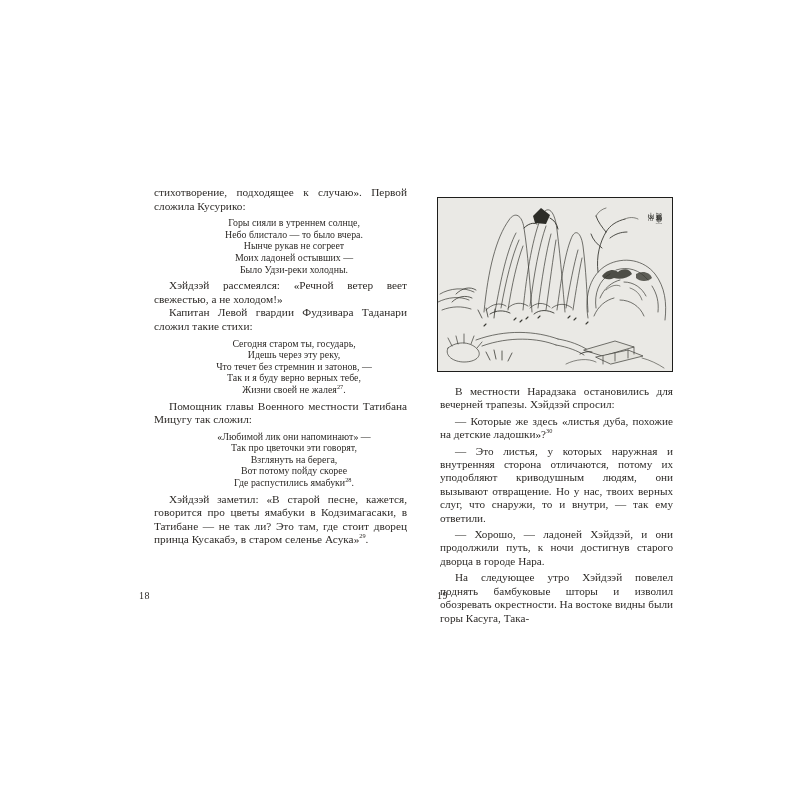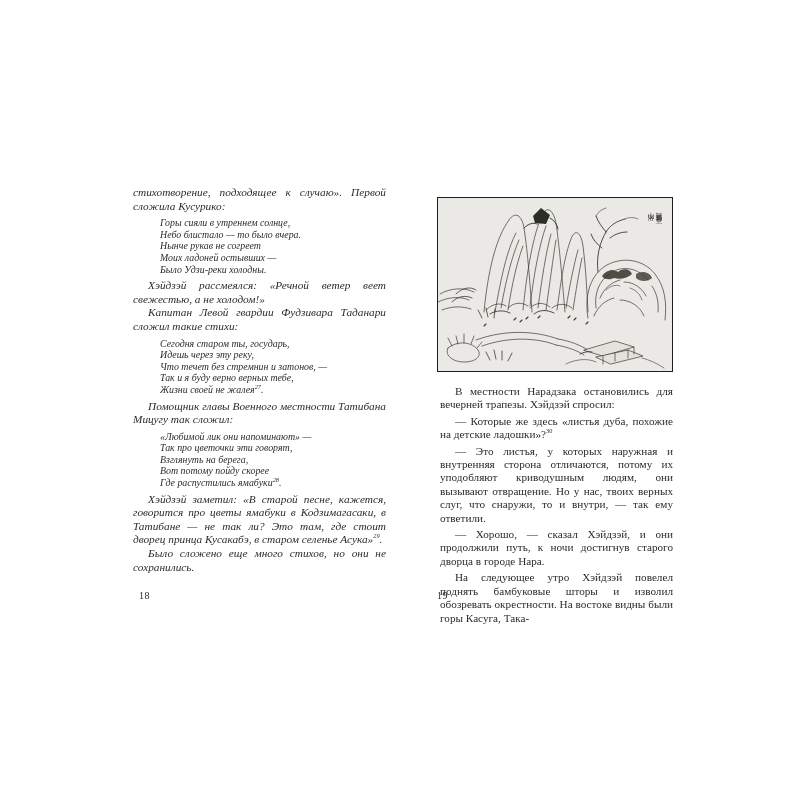--- a/index.html
+++ b/index.html
@@ -5,28 +5,28 @@
   html,body{margin:0;padding:0;}
   body{
     width:800px;height:800px;position:relative;overflow:hidden;
     background:#ffffff;
     font-family:"Liberation Serif", serif;
     color:#2e2b28;
   }
   .spread{position:absolute;left:0;top:0;width:800px;height:800px;}
   
   .left-page{
-    position:absolute;left:133px;top:186px;width:253px;
-    font-size:11.3px;line-height:13.6px;text-align:justify;font-style:italic;
+    position:absolute;left:154px;top:186px;width:253px;
+    font-size:11.3px;line-height:13.6px;text-align:justify;
   }
   .para{margin:0;text-indent:15px;}
   .para.noindent{text-indent:0;}
   .verse{
     margin:4px 0 4px 27px;
-    font-size:9.9px;line-height:11.6px;text-align:left;
+    font-size:9.9px;line-height:11.6px;text-align:center;
   }
   .verse div{white-space:nowrap;}
   sup{font-size:6.3px;line-height:0;vertical-align:super;}
   .pagenum{
     position:absolute;top:590px;font-size:10px;letter-spacing:0.5px;
   }
   .pagenum.left{left:139px;}
   .pagenum.right{left:437px;width:239px;}
   
   .right-page{
@@ -80,21 +80,20 @@
     <div class="verse">
       <div>«Любимой лик они напоминают» —</div>
       <div>Так про цветочки эти говорят,</div>
       <div>Взглянуть на берега,</div>
       <div>Вот потому пойду скорее</div>
       <div><span>Где распустились ямабуки</span><sup>28</sup><span>.</span></div>
     </div>
 
     <p class="para"><span>Хэйдзэй заметил: «В старой песне, кажется, говорится про цветы ямабуки в Кодзимагасаки, в Татибане — не так ли? Это там, где стоит дворец принца Кусакабэ, в старом селенье Асука»</span><sup>29</sup><span>.</span></p>
 
-    <p class="para">Было сложено еще много стихов, но они не сохранились.</p>
   </div>
 
   <div class="pagenum left">18</div>
 
   <div class="right-page">
 
     <div class="illustration">
       <svg width="234" height="173" viewBox="0 0 234 173">
         <g fill="none" stroke="#3a3a34" stroke-width="0.7" stroke-linecap="round" stroke-linejoin="round">
 
@@ -156,20 +155,20 @@
       <div class="illu-caption">
         <span>穎異神主</span>
         <span>山洛</span>
       </div>
     </div>
 
     <div class="right-text">
       <p class="para">В местности Нарадзака остановились для вечерней трапезы. Хэйдзэй спросил:</p>
       <p class="para"><span>— Которые же здесь «листья дуба, похожие на детские ладошки»?</span><sup>30</sup></p>
       <p class="para">— Это листья, у которых наружная и внутренняя сторона отличаются, потому их уподобляют криводушным людям, они вызывают отвращение. Но у нас, твоих верных слуг, что снаружи, то и внутри, — так ему ответили.</p>
-      <p class="para">— Хорошо, — сказал Хэйдзэй, и они продолжили путь, к ночи достигнув старого дворца в городе Нара.</p>
+      <p class="para">— Хорошо, — ладоней Хэйдзэй, и они продолжили путь, к ночи достигнув старого дворца в городе Нара.</p>
       <p class="para">На следующее утро Хэйдзэй повелел поднять бамбуковые шторы и изволил обозревать окрестности. На востоке видны были горы Касуга, Така-</p>
     </div>
   </div>
 
   <div class="pagenum right">19</div>
 
 </div>
 
 </body></html>

